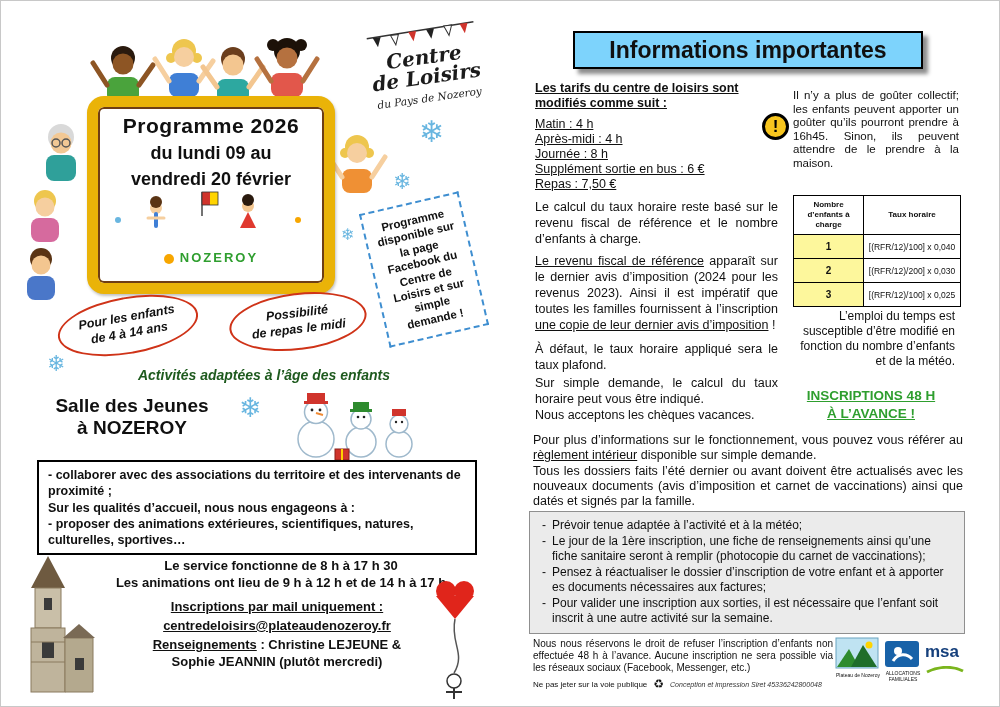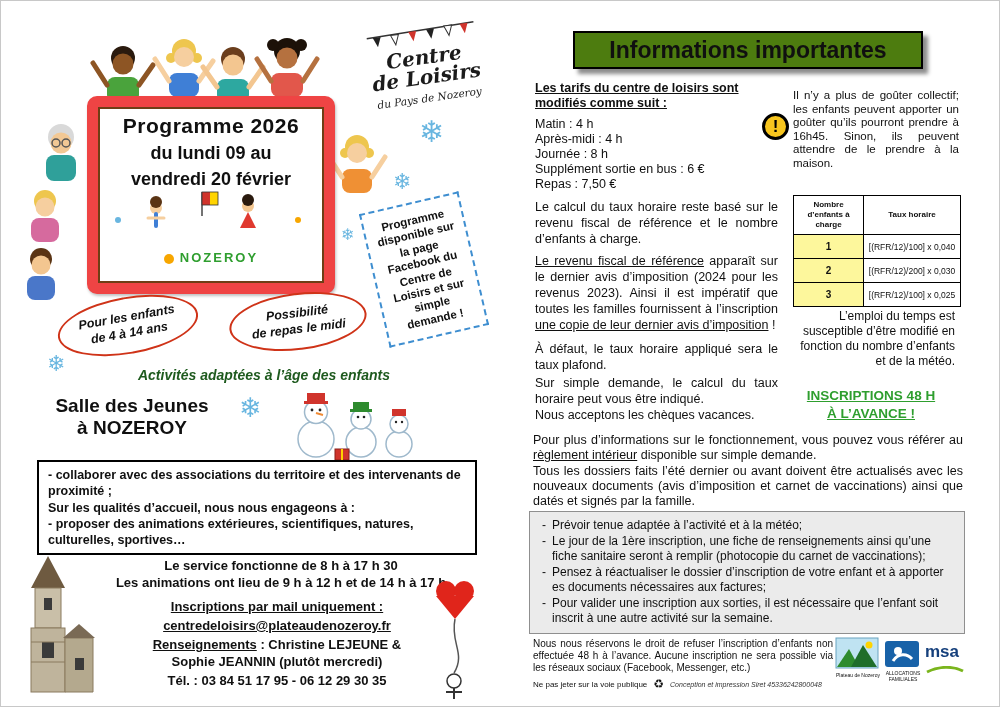--- a/index.html
+++ b/index.html
@@ -12,23 +12,23 @@
     overflow:hidden;
     border:1px solid #c8c8c8;
   }
   .abs { position:absolute; }
   .page { position:absolute; top:0; height:707px; width:500px; }
   #left-page { left:0; }
   #right-page { left:500px; }
 
   
   .frame {
-    border:11px solid #ef4444;
+    border:11px solid #eab308;
     box-shadow: inset 0 0 0 2px #6f3e15, 1px 2px 3px rgba(0,0,0,.25);
-    border-radius:10px;
+    border-radius:17px;
     background:#fff;
     text-align:center;
     z-index:2;
   }
   .frame-title { font-size:21px; font-weight:bold; margin-top:7px; letter-spacing:.5px; }
   .frame-date { font-size:18px; font-weight:bold; margin-top:5px; }
   .town { color:#2f9e2f; font-weight:bold; font-size:13px; letter-spacing:2px; margin-top:18px; }
   .sun-dot { display:inline-block; width:10px; height:10px; border-radius:50%; background:#f7a600; margin-right:6px; vertical-align:middle; }
 
   .logo-block { transform:rotate(-8deg); text-align:center; z-index:1; }
@@ -47,27 +47,27 @@
   }
   .sf { color:#69b6e0; z-index:3; line-height:1; }
   .activities { font-weight:bold; font-style:italic; font-size:14px; color:#1e5a1e; text-align:center; }
   .venue { font-weight:bold; font-size:19px; line-height:1.18; text-align:center; }
   .quality-box { border:2px solid #000; padding:5px 9px; font-weight:bold; font-size:12.5px; line-height:1.3; background:#fff; }
   .center-block { text-align:center; font-weight:bold; font-size:13px; line-height:1.3; }
   .u { text-decoration:underline; }
 
   
   .header-box {
-    border:2px solid #000; background:#4d7c0f; text-align:center;
+    border:2px solid #000; background:#7dd3fc; text-align:center;
     font-weight:bold; font-size:23px; line-height:34px;
     box-shadow:5px 5px 4px rgba(0,0,0,.45);
   }
   .col-text { font-size:12.5px; line-height:16px; text-align:justify; }
   .tarif-title { font-size:12.5px; font-weight:bold; line-height:15px; }
-  .tarif-item { font-size:12.5px; line-height:15px; }
+  .tarif-item { font-size:12.5px; line-height:15px;text-decoration:underline; }
   .gouter { font-size:11.5px; line-height:13.5px; text-align:justify; }
   .warning-circle {
     width:27px; height:27px; border-radius:50%; border:3px solid #000;
     background:#f7c51e; color:#000; font-weight:bold; font-size:17px;
     text-align:center; line-height:21px;
   }
   .rate-table { border-collapse:collapse; width:168px; }
   .rate-table th, .rate-table td { border:1px solid #000; text-align:center; vertical-align:middle; }
   .rate-table th { font-size:8px; font-weight:bold; padding:4px 2px; line-height:1.25; }
   .rate-table td.c1 { background:#fdf79c; font-size:10px; font-weight:bold; width:70px; height:24px; }
@@ -245,21 +245,20 @@
   <div class="abs center-block" style="left:70px; top:557px; width:420px;">
     <div>Le service fonctionne de 8 h à 17 h 30</div>
     <div>Les animations ont lieu de 9 h à 12 h et de 14 h à 17 h</div>
   </div>
 
   <div class="abs center-block" style="left:70px; top:598px; width:412px;">
     <div class="u">Inscriptions par mail uniquement :</div>
     <div class="u" style="margin-top:2px;">centredeloisirs@plateaudenozeroy.fr</div>
     <div style="margin-top:2px;"><span class="u">Renseignements</span><span> : Christine LEJEUNE &amp;</span></div>
     <div>Sophie JEANNIN (plutôt mercredi)</div>
-    <div style="margin-top:2px;">Tél. : 03 84 51 17 95 - 06 12 29 30 35</div>
   </div>
 
   <div class="abs" style="left:12px; top:545px; width:85px; height:150px;">
     <svg width="85" height="150" viewBox="0 0 85 150">
       <polygon points="18,42 52,42 35,10" fill="#6e5a40"></polygon>
       <rect x="22" y="42" width="26" height="40" fill="#c9bfa8" stroke="#8a7a5f"></rect>
       <rect x="18" y="82" width="34" height="64" fill="#bfb49c" stroke="#8a7a5f"></rect>
       <rect x="31" y="52" width="8" height="12" fill="#3a3a3a"></rect>
       <rect x="29" y="96" width="12" height="16" fill="#3a3a3a"></rect>
       <line x1="18" y1="96" x2="52" y2="96" stroke="#8a7a5f" stroke-width="1"></line>

